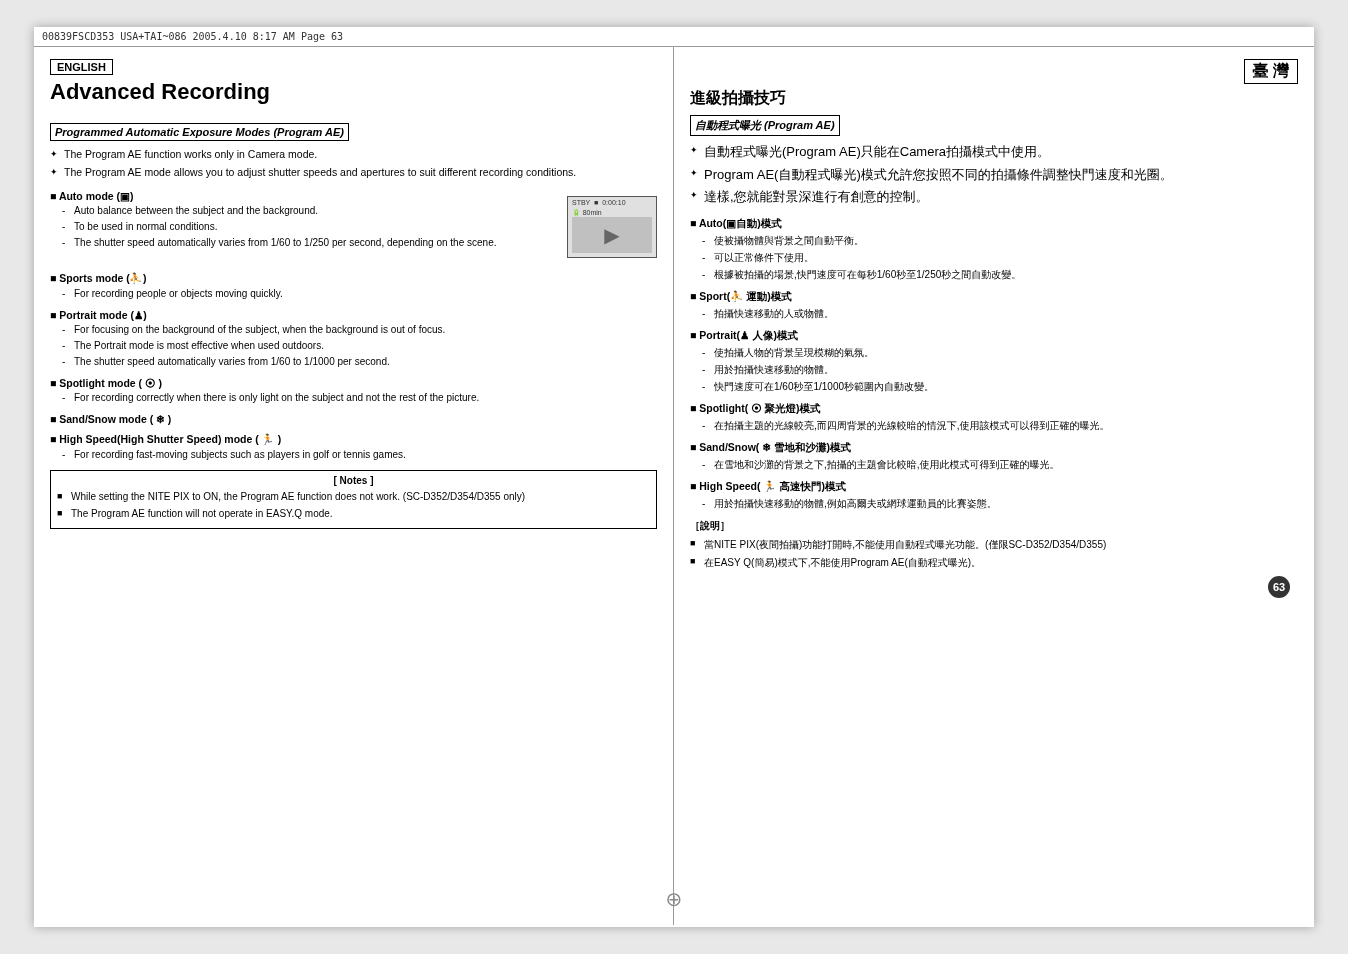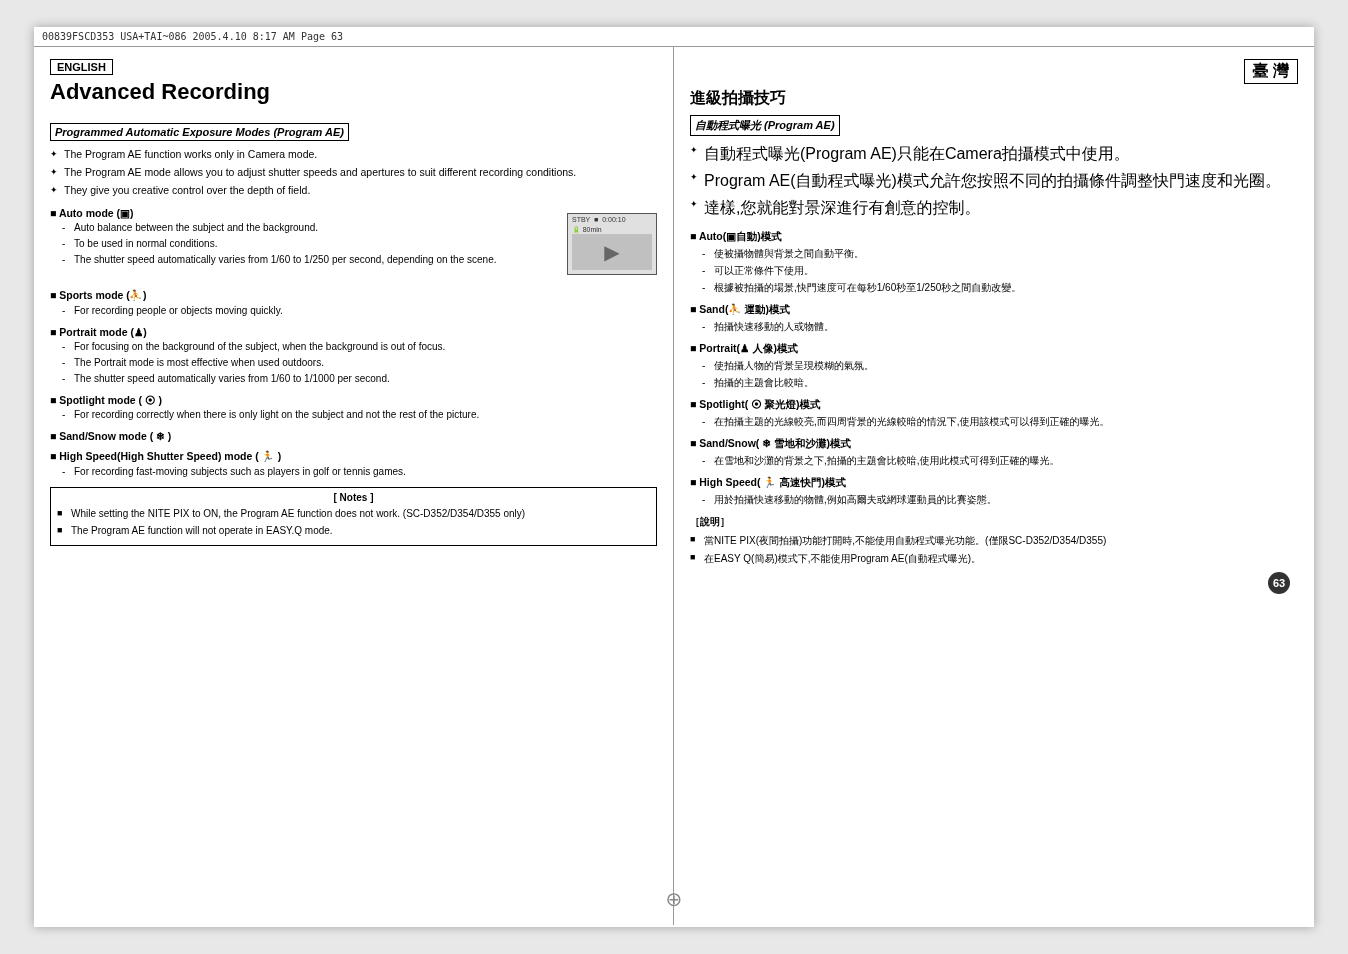--- a/index.html
+++ b/index.html
@@ -166,21 +166,21 @@
       margin-bottom: 6px;
     }
     .zh-bullet-list {
       list-style: none;
       margin-bottom: 10px;
     }
     .zh-bullet-list li {
       padding-left: 14px;
       position: relative;
       margin-bottom: 3px;
-      font-size: 16px;
+      font-size: 13px;
       line-height: 1.5;
     }
     .zh-bullet-list li::before {
       content: '✦';
       position: absolute;
       left: 0;
       font-size: 9px;
       top: 2px;
     }
     .zh-mode-block {
@@ -284,21 +284,20 @@
 
     <div class="left-col">
       <div class="lang-badge">ENGLISH</div>
       <div class="page-title-en">Advanced Recording</div>
 
       <div class="section-header">Programmed  Automatic Exposure Modes (Program AE)</div>
 
       <ul class="bullet-list">
         <li>The Program AE function works only in Camera mode.</li>
         <li>The Program AE mode allows you to adjust shutter speeds and apertures to suit different recording conditions.</li>
-        <li>They give you creative control over the depth of field.</li>
       </ul>
 
       
       <div style="display:flex; align-items:flex-start; margin-bottom:8px;">
         <div style="flex:1;">
           <div class="mode-block">
             <div class="mode-title">Auto mode (▣)</div>
             <ul class="sub-list">
               <li>Auto balance between the subject and the background.</li>
               <li>To be used in normal conditions.</li>
@@ -375,31 +374,32 @@
       <div class="zh-mode-block">
         <div class="zh-mode-title">Auto(▣自動)模式</div>
         <ul class="zh-sub-list">
           <li>使被攝物體與背景之間自動平衡。</li>
           <li>可以正常條件下使用。</li>
           <li>根據被拍攝的場景,快門速度可在每秒1/60秒至1/250秒之間自動改變。</li>
         </ul>
       </div>
 
       <div class="zh-mode-block">
-        <div class="zh-mode-title">Sand(⛹ 運動)模式</div>
+        <div class="zh-mode-title">Sport(⛹ 運動)模式</div>
         <ul class="zh-sub-list">
           <li>拍攝快速移動的人或物體。</li>
         </ul>
       </div>
 
       <div class="zh-mode-block">
         <div class="zh-mode-title">Portrait(♟ 人像)模式</div>
         <ul class="zh-sub-list">
           <li>使拍攝人物的背景呈現模糊的氣氛。</li>
-          <li>拍攝的主題會比較暗。</li>
+          <li>用於拍攝快速移動的物體。</li>
+          <li>快門速度可在1/60秒至1/1000秒範圍內自動改變。</li>
         </ul>
       </div>
 
       <div class="zh-mode-block">
         <div class="zh-mode-title">Spotlight( ⦿ 聚光燈)模式</div>
         <ul class="zh-sub-list">
           <li>在拍攝主題的光線較亮,而四周背景的光線較暗的情況下,使用該模式可以得到正確的曝光。</li>
         </ul>
       </div>
 

